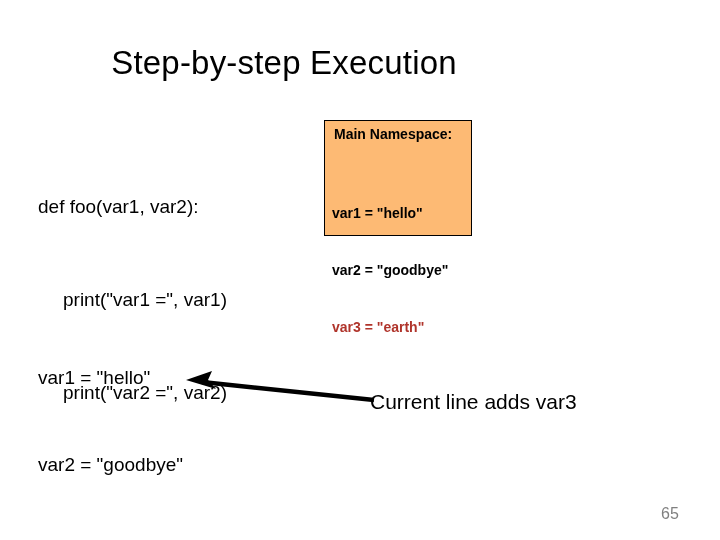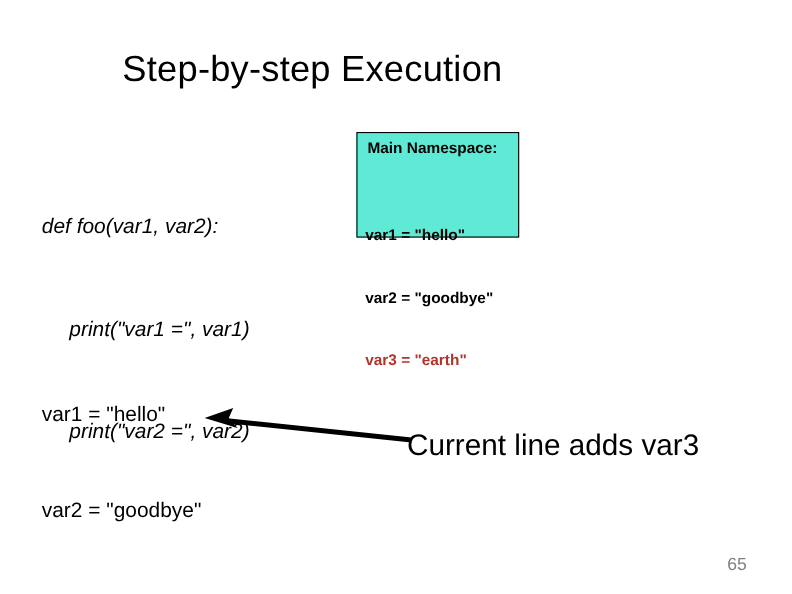--- a/index.html
+++ b/index.html
@@ -44,36 +44,35 @@
     top: 129px;
     font-family: "Liberation Sans", sans-serif;
     font-size: 19px;
     font-weight: 400;
     line-height: 31px;
     color: #000000;
     white-space: pre;
   }
   .code-def .line {
     white-space: pre;
-    font-style: italic;
   }
   .code-def .indent {
     padding-left: 25px;
   }
 
   
   .namespace-box {
     position: absolute;
     left: 324px;
     top: 120px;
     width: 148px;
-    height: 96px;
+    height: 116px;
     border: 1px solid #000000;
     box-sizing: border-box;
-    background: #5eead4;
+    background: #fdba74;
   }
   .namespace-title {
     position: absolute;
     left: 9px;
     top: 5px;
     font-family: "Liberation Sans", sans-serif;
     font-size: 14px;
     font-weight: 700;
     color: #000000;
     white-space: nowrap;
@@ -114,21 +113,21 @@
     top: 368px;
     width: 195px;
     height: 40px;
     overflow: visible;
   }
   .annotation-text {
     position: absolute;
     left: 370px;
     top: 390px;
     font-family: "Liberation Sans", sans-serif;
-    font-size: 27px;
+    font-size: 21px;
     font-weight: 400;
     color: #000000;
     white-space: nowrap;
   }
 
   
   .page-number {
     position: absolute;
     left: 650px;
     top: 505px;

